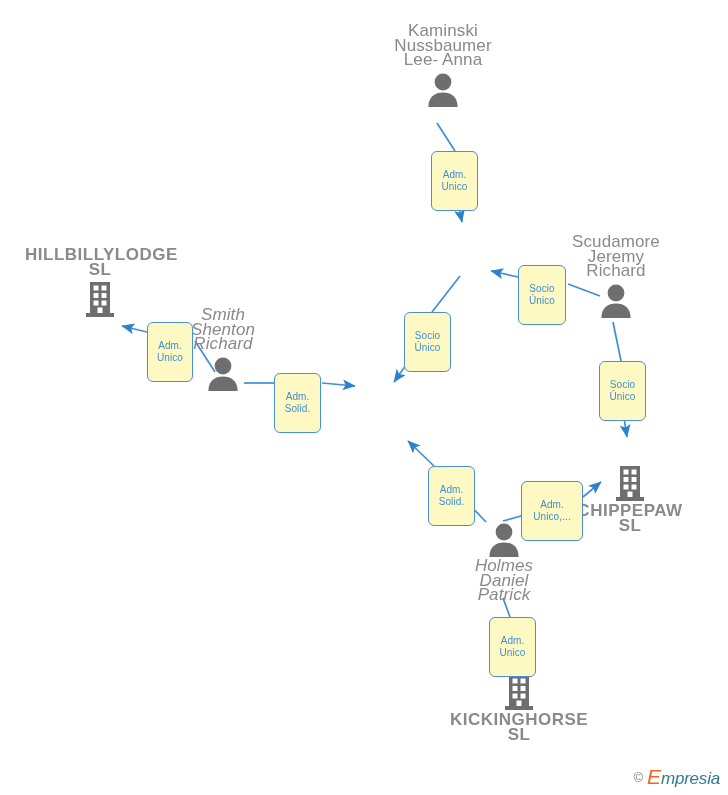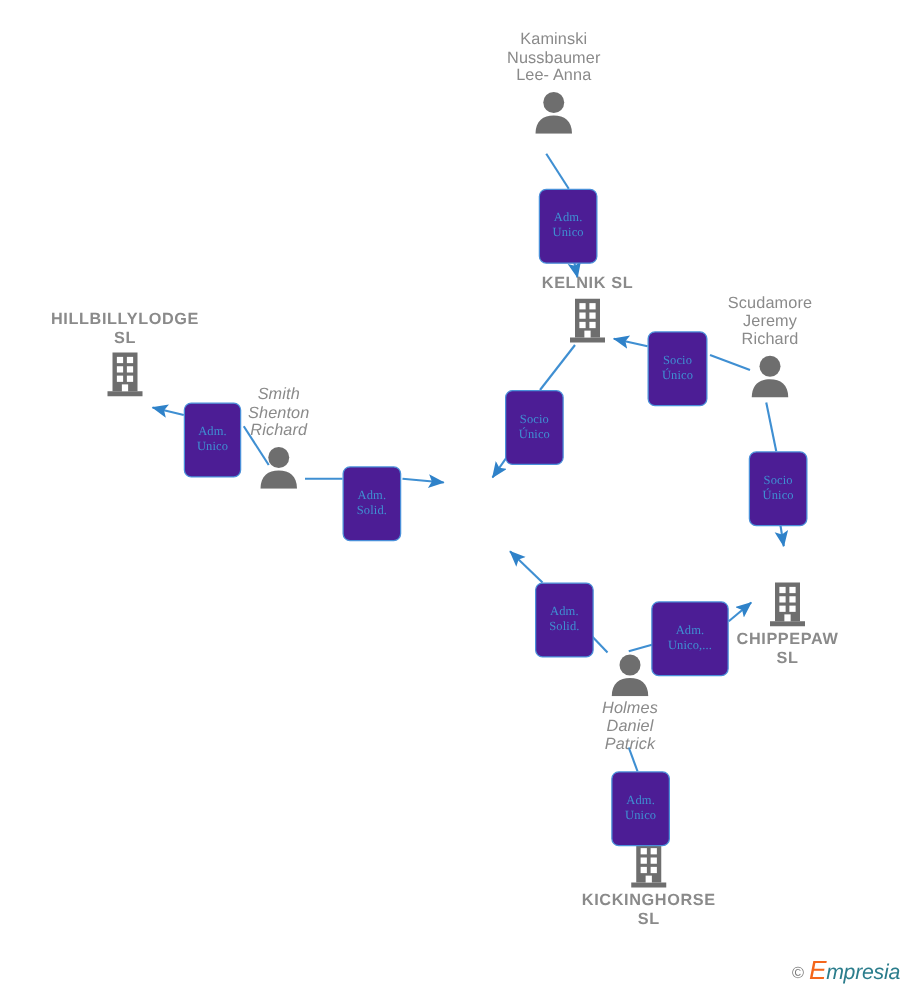--- a/index.html
+++ b/index.html
@@ -33,21 +33,21 @@
     text-align: center;
     z-index: 3;
   }
   .node .glyph {
     display: block;
     margin: 0 auto;
     line-height: 0;
   }
   .node .caption {
     display: block;
-    font-size: 13px;
+    font-size: 17px;
     line-height: 14.5px;
     color: #8a8a8a;
     letter-spacing: 0.2px;
     white-space: pre-line;
     margin-top: 2px;
   }
   .node.company .caption {
     font-weight: bold;
     letter-spacing: 0.5px;
   }
@@ -60,30 +60,29 @@
   }
   
   .node.cap-top .caption { margin-top: 0; margin-bottom: 3px; }
 
   
   .rel {
     position: absolute;
     box-sizing: border-box;
     border: 1.4px solid #4a90d9;
     border-radius: 6px;
-    background: #4c1d95;
+    background: #fef9c3;
     color: #3f8fd2;
     font-size: 10px;
     line-height: 12.5px;
     text-align: center;
     padding: 4px 5px 4px 5px;
     z-index: 4;
     white-space: pre-line;
     letter-spacing: 0.1px;
-    font-family: Liberation Serif, serif;
   }
   .rel span { display: block; }
 
   #watermark {
     position: absolute;
     right: 8px;
     bottom: 6px;
     z-index: 6;
     display: flex;
     align-items: center;
@@ -154,124 +153,108 @@
 Nussbaumer
 Lee- Anna</span>
     <span class="glyph">
       <svg width="34" height="36" viewBox="0 0 34 36" xmlns="http://www.w3.org/2000/svg">
         <circle cx="17" cy="11" r="8.4" fill="#6e6e6e"></circle>
         <path d="M2.4,36 C2.4,25.6 8.6,21.4 17,21.4 C25.4,21.4 31.6,25.6 31.6,36 Z" fill="#6e6e6e"></path>
       </svg>
     </span>
   </div>
 
-  <div class="node company cap-top" style="left:470px; top:219px;">
-    <span class="caption">KELNIK  SL</span>
+
+  <div class="node company cap-top" style="left:100px; top:248px;">
+    <span class="caption">HILLBILLYLODGE
+SL</span>
     <span class="glyph">
       <svg width="32" height="38" viewBox="0 0 32 38" xmlns="http://www.w3.org/2000/svg">
         <rect x="6" y="2" width="20" height="31" fill="#6e6e6e"></rect>
         <rect x="2" y="33" width="28" height="4" fill="#6e6e6e"></rect>
         <rect x="9.5" y="5.5" width="5" height="5" fill="#ffffff"></rect>
         <rect x="17.5" y="5.5" width="5" height="5" fill="#ffffff"></rect>
         <rect x="9.5" y="13" width="5" height="5" fill="#ffffff"></rect>
         <rect x="17.5" y="13" width="5" height="5" fill="#ffffff"></rect>
         <rect x="9.5" y="20.5" width="5" height="5" fill="#ffffff"></rect>
         <rect x="17.5" y="20.5" width="5" height="5" fill="#ffffff"></rect>
         <rect x="13.5" y="27.5" width="5" height="5.5" fill="#ffffff"></rect>
       </svg>
     </span>
   </div>
 
-  <div class="node company cap-top" style="left:100px; top:248px;">
-    <span class="caption">HILLBILLYLODGE
-SL</span>
+  <div class="node person cap-top" style="left:223px; top:308px;font-style:italic;">
+    <span class="caption">Smith
+Shenton
+Richard</span>
+    <span class="glyph">
+      <svg width="34" height="36" viewBox="0 0 34 36" xmlns="http://www.w3.org/2000/svg">
+        <circle cx="17" cy="11" r="8.4" fill="#6e6e6e"></circle>
+        <path d="M2.4,36 C2.4,25.6 8.6,21.4 17,21.4 C25.4,21.4 31.6,25.6 31.6,36 Z" fill="#6e6e6e"></path>
+      </svg>
+    </span>
+  </div>
+
+  <div class="node person cap-top" style="left:616px; top:235px;">
+    <span class="caption">Scudamore
+Jeremy
+Richard</span>
+    <span class="glyph">
+      <svg width="34" height="36" viewBox="0 0 34 36" xmlns="http://www.w3.org/2000/svg">
+        <circle cx="17" cy="11" r="8.4" fill="#6e6e6e"></circle>
+        <path d="M2.4,36 C2.4,25.6 8.6,21.4 17,21.4 C25.4,21.4 31.6,25.6 31.6,36 Z" fill="#6e6e6e"></path>
+      </svg>
+    </span>
+  </div>
+
+
+  <div class="node company" style="left:630px; top:464px;">
     <span class="glyph">
       <svg width="32" height="38" viewBox="0 0 32 38" xmlns="http://www.w3.org/2000/svg">
         <rect x="6" y="2" width="20" height="31" fill="#6e6e6e"></rect>
         <rect x="2" y="33" width="28" height="4" fill="#6e6e6e"></rect>
         <rect x="9.5" y="5.5" width="5" height="5" fill="#ffffff"></rect>
         <rect x="17.5" y="5.5" width="5" height="5" fill="#ffffff"></rect>
         <rect x="9.5" y="13" width="5" height="5" fill="#ffffff"></rect>
         <rect x="17.5" y="13" width="5" height="5" fill="#ffffff"></rect>
         <rect x="9.5" y="20.5" width="5" height="5" fill="#ffffff"></rect>
         <rect x="17.5" y="20.5" width="5" height="5" fill="#ffffff"></rect>
         <rect x="13.5" y="27.5" width="5" height="5.5" fill="#ffffff"></rect>
       </svg>
     </span>
-  </div>
-
-  <div class="node person cap-top" style="left:223px; top:308px;font-style:italic;">
-    <span class="caption">Smith
-Shenton
-Richard</span>
+    <span class="caption">CHIPPEPAW
+SL</span>
+  </div>
+
+  <div class="node person" style="left:504px; top:521px;font-style:italic;">
     <span class="glyph">
       <svg width="34" height="36" viewBox="0 0 34 36" xmlns="http://www.w3.org/2000/svg">
         <circle cx="17" cy="11" r="8.4" fill="#6e6e6e"></circle>
         <path d="M2.4,36 C2.4,25.6 8.6,21.4 17,21.4 C25.4,21.4 31.6,25.6 31.6,36 Z" fill="#6e6e6e"></path>
       </svg>
     </span>
-  </div>
-
-  <div class="node person cap-top" style="left:616px; top:235px;">
-    <span class="caption">Scudamore
-Jeremy
-Richard</span>
-    <span class="glyph">
-      <svg width="34" height="36" viewBox="0 0 34 36" xmlns="http://www.w3.org/2000/svg">
-        <circle cx="17" cy="11" r="8.4" fill="#6e6e6e"></circle>
-        <path d="M2.4,36 C2.4,25.6 8.6,21.4 17,21.4 C25.4,21.4 31.6,25.6 31.6,36 Z" fill="#6e6e6e"></path>
-      </svg>
-    </span>
-  </div>
-
-
-  <div class="node company" style="left:630px; top:464px;">
+    <span class="caption">Holmes
+Daniel
+Patrick</span>
+  </div>
+
+  <div class="node company" style="left:519px; top:673px;">
     <span class="glyph">
       <svg width="32" height="38" viewBox="0 0 32 38" xmlns="http://www.w3.org/2000/svg">
         <rect x="6" y="2" width="20" height="31" fill="#6e6e6e"></rect>
         <rect x="2" y="33" width="28" height="4" fill="#6e6e6e"></rect>
         <rect x="9.5" y="5.5" width="5" height="5" fill="#ffffff"></rect>
         <rect x="17.5" y="5.5" width="5" height="5" fill="#ffffff"></rect>
         <rect x="9.5" y="13" width="5" height="5" fill="#ffffff"></rect>
         <rect x="17.5" y="13" width="5" height="5" fill="#ffffff"></rect>
         <rect x="9.5" y="20.5" width="5" height="5" fill="#ffffff"></rect>
         <rect x="17.5" y="20.5" width="5" height="5" fill="#ffffff"></rect>
         <rect x="13.5" y="27.5" width="5" height="5.5" fill="#ffffff"></rect>
       </svg>
     </span>
-    <span class="caption">CHIPPEPAW
-SL</span>
-  </div>
-
-  <div class="node person" style="left:504px; top:521px;font-style:italic;">
-    <span class="glyph">
-      <svg width="34" height="36" viewBox="0 0 34 36" xmlns="http://www.w3.org/2000/svg">
-        <circle cx="17" cy="11" r="8.4" fill="#6e6e6e"></circle>
-        <path d="M2.4,36 C2.4,25.6 8.6,21.4 17,21.4 C25.4,21.4 31.6,25.6 31.6,36 Z" fill="#6e6e6e"></path>
-      </svg>
-    </span>
-    <span class="caption">Holmes
-Daniel
-Patrick</span>
-  </div>
-
-  <div class="node company" style="left:519px; top:673px;">
-    <span class="glyph">
-      <svg width="32" height="38" viewBox="0 0 32 38" xmlns="http://www.w3.org/2000/svg">
-        <rect x="6" y="2" width="20" height="31" fill="#6e6e6e"></rect>
-        <rect x="2" y="33" width="28" height="4" fill="#6e6e6e"></rect>
-        <rect x="9.5" y="5.5" width="5" height="5" fill="#ffffff"></rect>
-        <rect x="17.5" y="5.5" width="5" height="5" fill="#ffffff"></rect>
-        <rect x="9.5" y="13" width="5" height="5" fill="#ffffff"></rect>
-        <rect x="17.5" y="13" width="5" height="5" fill="#ffffff"></rect>
-        <rect x="9.5" y="20.5" width="5" height="5" fill="#ffffff"></rect>
-        <rect x="17.5" y="20.5" width="5" height="5" fill="#ffffff"></rect>
-        <rect x="13.5" y="27.5" width="5" height="5.5" fill="#ffffff"></rect>
-      </svg>
-    </span>
     <span class="caption">KICKINGHORSE
 SL</span>
   </div>
 
   <div class="rel" style="left:431px; top:151px; width:47px;">
     <span>Adm.
 Unico</span>
   </div>
 
   <div class="rel" style="left:404px; top:312px; width:47px;">

